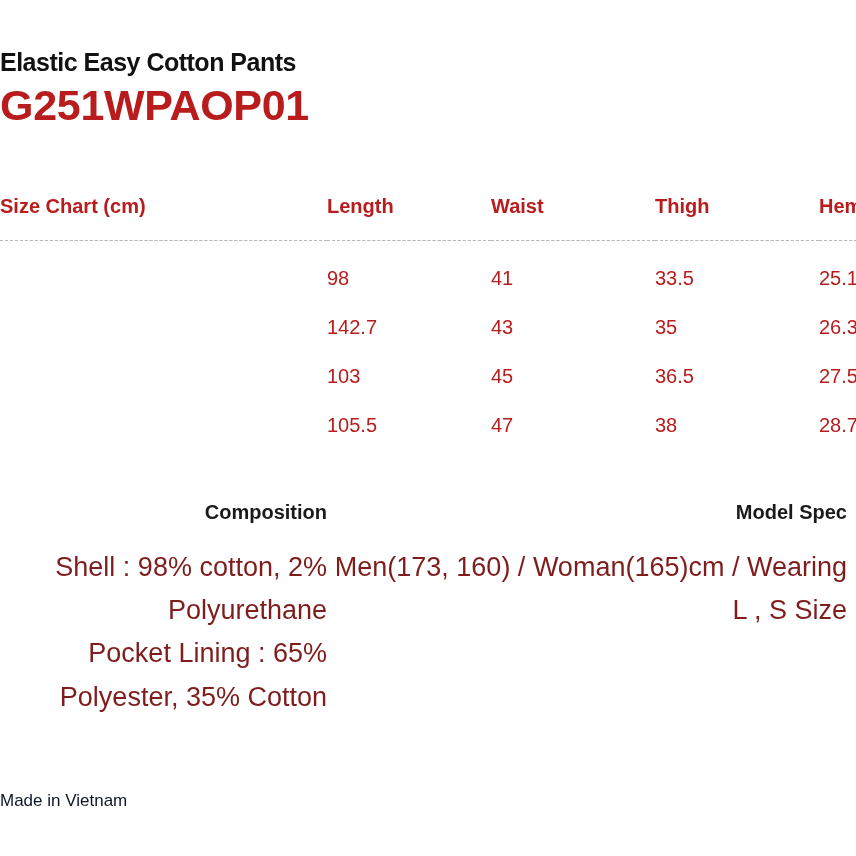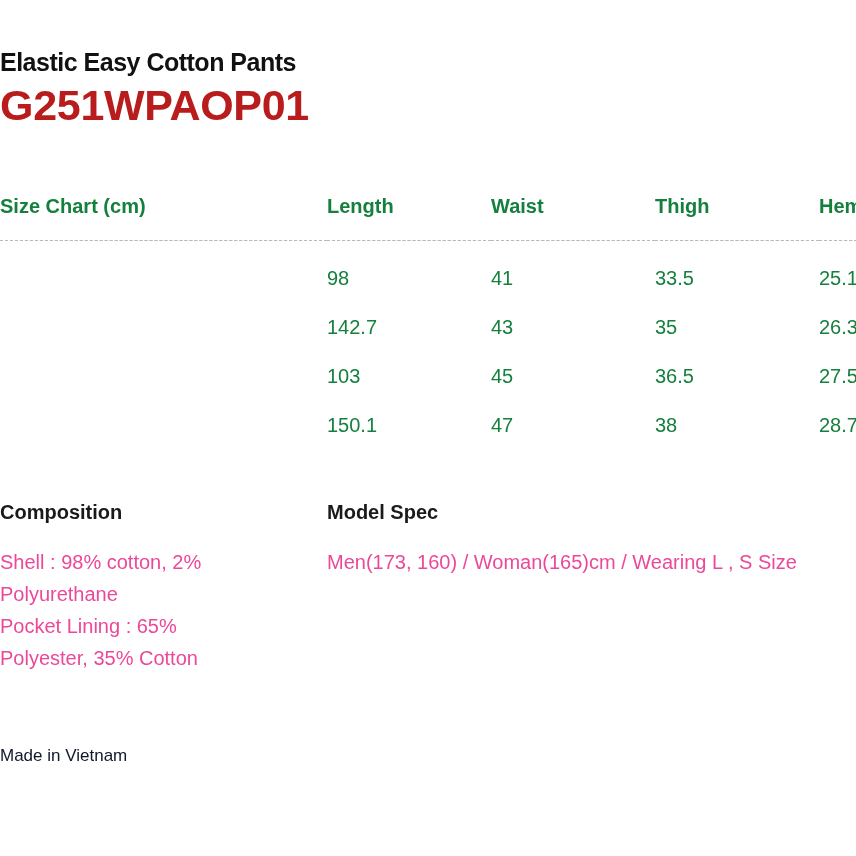--- a/index.html
+++ b/index.html
@@ -51,21 +51,21 @@
   table.size-table {
     border-collapse: collapse;
     width: 856px;
     table-layout: fixed;
   }
   table.size-table th,
   table.size-table td {
     text-align: left;
     font-size: 20px;
     font-weight: 400;
-    color: #15803d;
+    color: #b91c1c;
     padding: 0;
     vertical-align: top;
   }
   table.size-table thead th {
     font-weight: 600;
     padding-bottom: 22px;
   }
   table.size-table thead tr {
     border-bottom: 1px dashed #b9b9b9;
   }
@@ -74,35 +74,36 @@
   }
   table.size-table tbody tr:first-child td {
   }
   col.c-label { width: 327px; }
   col.c-data  { width: 164px; }
 
   .lower {
     margin-top: 64px;
     display: flex;
     align-items: flex-start;
+    text-align: right;
   }
   .col-left { width: 327px; }
   .col-right { width: 520px; }
   .block-heading {
     font-size: 20px;
     font-weight: 600;
     margin: 0 0 22px 0;
     color: #1a1a1a;
   }
   .block-body {
-    font-size: 20px;
+    font-size: 27px;
     font-weight: 400;
     line-height: 1.6;
     margin: 0;
-    color: #ec4899;
+    color: #7f1d1d;
     white-space: pre-line;
   }
   .origin {
     margin-top: 72px;
     font-size: 17px;
     color: #0f172a;
     font-weight: 400;
   }
 </style>
 </head>
@@ -150,21 +151,21 @@
         </tr>
         <tr>
           <td></td>
           <td>103</td>
           <td>45</td>
           <td>36.5</td>
           <td>27.5</td>
         </tr>
         <tr>
           <td></td>
-          <td>150.1</td>
+          <td>105.5</td>
           <td>47</td>
           <td>38</td>
           <td>28.7</td>
         </tr>
       </tbody>
     </table>
   </div>
 
   <div class="lower">
     <div class="col-left">

